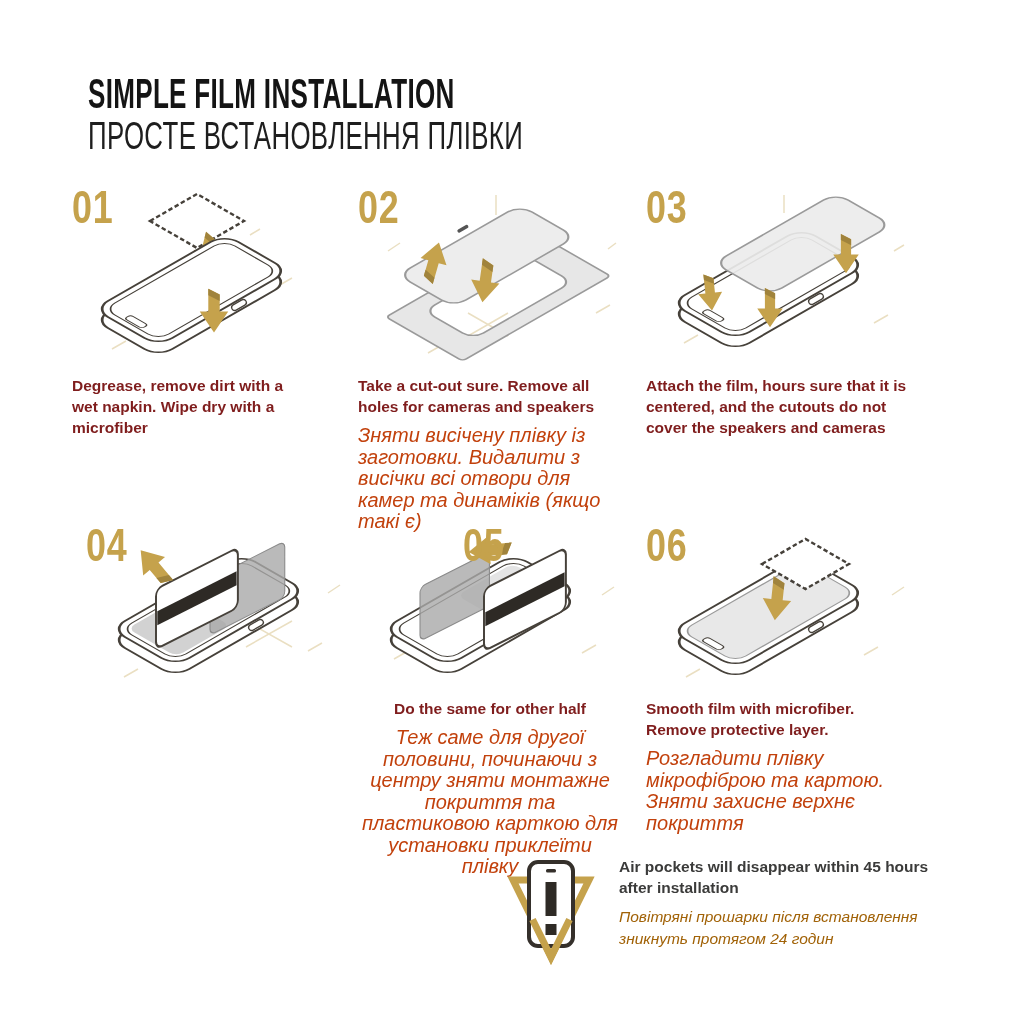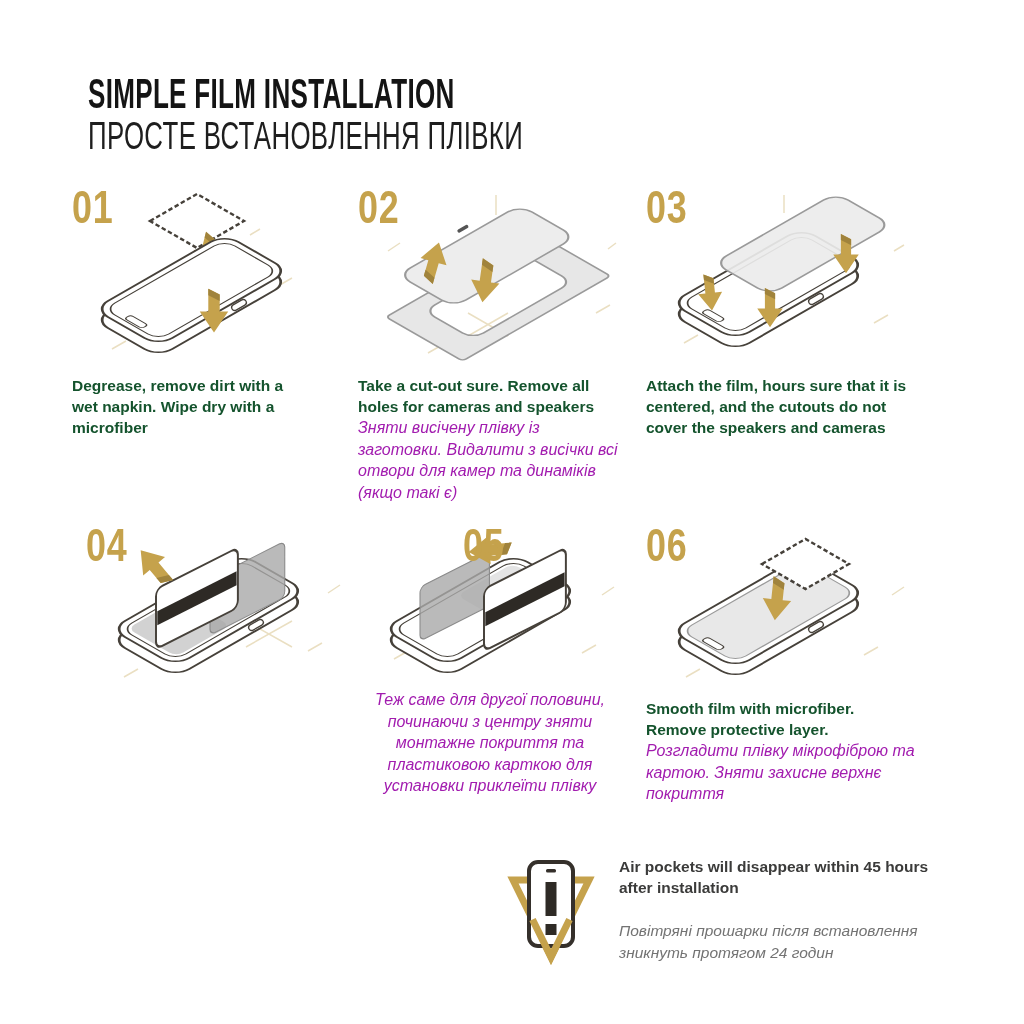--- a/index.html
+++ b/index.html
@@ -24,28 +24,28 @@
   }
 
   
   .step { position:absolute; }
   .step-number {
     display:inline-block; color:#c5a24c; font-weight:bold;
     font-size:46px; line-height:48px; letter-spacing:1px;
     transform:scaleX(0.78); transform-origin:left center;
   }
   .illus { display:block; margin:-40px 0 0 10px; }
-  .step-text-en { font-weight:bold; font-size:15.5px; line-height:21px; color:#14532d; margin-top:9px; }
-  .step-text-uk { font-style:italic; font-size:16px; line-height:21.5px; color:#a21caf; }
+  .step-text-en { font-weight:bold; font-size:15.5px; line-height:21px; color:#7f1d1d; margin-top:9px; }
+  .step-text-uk { font-style:italic; font-size:20px; line-height:21.5px; color:#c2410c; margin-top:8px; }
 
   
   .note { position:absolute; left:505px; top:856px; display:flex; align-items:flex-start; }
   .note-texts { margin-left:22px; width:312px; }
   .note-en { font-weight:bold; font-size:15.5px; line-height:21px; color:#3b3b3a; }
-  .note-uk { font-style:italic; font-size:15.5px; line-height:21.5px; color:#737373; margin-top:22px; }
+  .note-uk { font-style:italic; font-size:15.5px; line-height:21.5px; color:#a16207; margin-top:8px; }
 
   svg { display:block; }
 </style>
 </head>
 <body>
 
 <div class="canvas">
 
   <div class="title-block">
     <h1>SIMPLE FILM INSTALLATION</h1>
@@ -200,20 +200,21 @@
       </g>
       <g transform="matrix(0.89,-0.45,0,-1,116,122)">
         <rect x="0" y="0" width="92" height="62" rx="7" fill="#ffffff" stroke="#46413a" stroke-width="2.2"></rect>
         <rect x="1.5" y="24" width="89" height="14" fill="#2e2a25"></rect>
       </g>
       <g transform="translate(112,22) rotate(85) scale(0.95)">
         <path d="M-6,-34 L6,-28 L6,-10 L15,-10 L0,12 L-15,-10 L-6,-10 Z" fill="#c5a24c"></path>
         <path d="M-6,-34 L6,-28 L6,-21 L-6,-27 Z" fill="#a0833c"></path>
       </g>
     </svg>
+    <div class="step-text-en" style="width:264px">Do the same for other half</div>
     <div class="step-text-uk" style="width:264px">Теж саме для другої половини, починаючи з центру зняти монтажне покриття та пластиковою карткою для установки приклеїти плівку</div>
   </div>
 
   <div class="step" style="left:646px; top:521px; width:272px;">
     <span class="step-number">06</span>
     <svg class="illus" width="250" height="160" viewBox="0 0 250 160">
       <g stroke="#eadfc2" stroke-width="1.5">
         <path d="M30,148 L44,140 M208,126 L222,118 M236,66 L248,58"></path>
         <path d="M89,97 L137,69 M89,69 L137,97 M150,62 V72"></path>
       </g>

